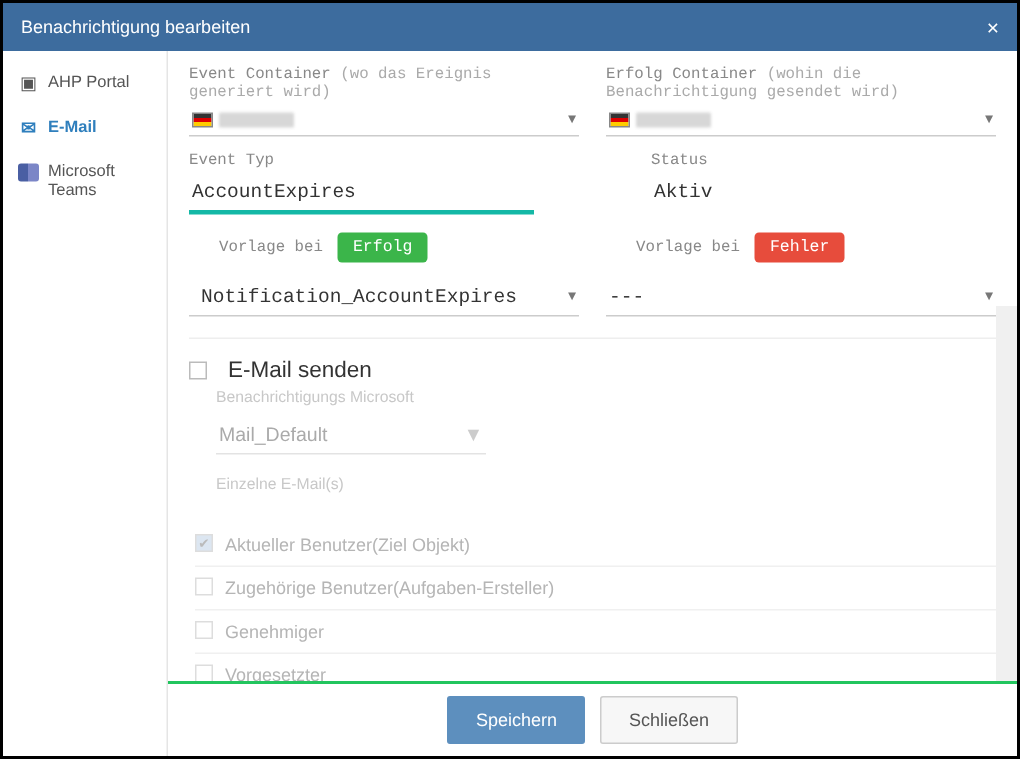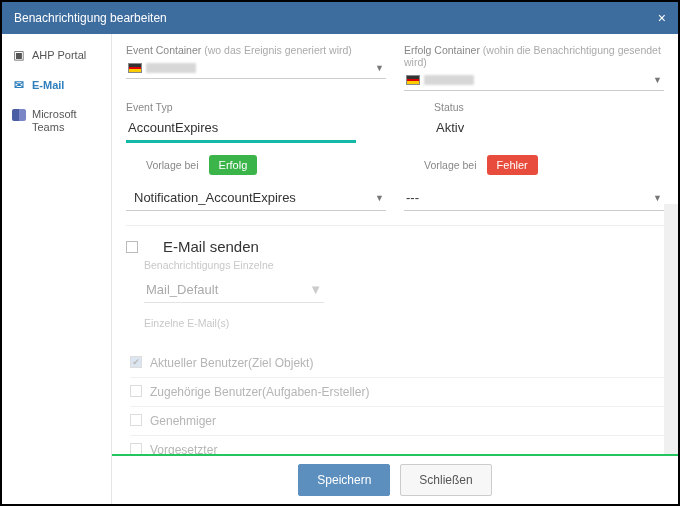--- a/index.html
+++ b/index.html
@@ -69,21 +69,21 @@
     overflow-y: auto;
     padding: 10px 14px 10px 14px;
     position: relative;
   }
   .scroll-edge {
     position: absolute;
     right: 0; top: 170px; bottom: 0;
     width: 14px;
     background: #f0f0f0;
   }
-  .row { display: flex; gap: 18px; margin-bottom: 6px; }
+  .row { display: flex; gap: 18px; margin-bottom: 6px; font-family: Liberation Mono, monospace; }
   .col { flex: 1; min-width: 0; }
   .lbl { font-size: 10.5px; color: #888; margin-bottom: 2px; display: block; }
   .sub { color: #aaa; }
   .select {
     border-bottom: 1px solid #ccc;
     padding: 5px 2px;
     display: flex;
     justify-content: space-between;
     align-items: center;
     font-size: 13px;
@@ -115,21 +115,21 @@
   .badge.green { background: #3bb54a; }
   .badge.red   { background: #e74c3c; }
   .sect-block {
     margin-top: 14px;
     border-top: 1px solid #eee;
     padding-top: 8px;
   }
   .chk-line {
     display: flex;
     align-items: center;
-    gap: 25px;
+    gap: 14px;
     font-size: 14px;
     color: #333;
     margin: 4px 0;
   }
   .chk {
     width: 12px; height: 12px;
     border: 1px solid #bbb;
     display: inline-flex;
     align-items: center;
     justify-content: center;
@@ -286,21 +286,21 @@
             </div>
           </div>
         </div>
 
         <div class="sect-block">
           <div class="chk-line">
             <span class="chk"></span>
             <span style="font-size:15px;">E-Mail senden</span>
           </div>
           <div style="margin-left:18px; margin-top:4px;">
-            <span class="lbl" style="color:#c8c8c8;">Benachrichtigungs Einzelne</span>
+            <span class="lbl" style="color:#c8c8c8;">Benachrichtigungs Microsoft</span>
           </div>
           <div class="muted-sel">
             <span>Mail_Default</span>
             <span class="caret" style="color:#ccc;">▼</span>
           </div>
           <div style="margin:14px 0 0 18px;">
             <span class="lbl" style="color:#c8c8c8;">Einzelne E-Mail(s)</span>
           </div>
 
           <div class="recipients">

